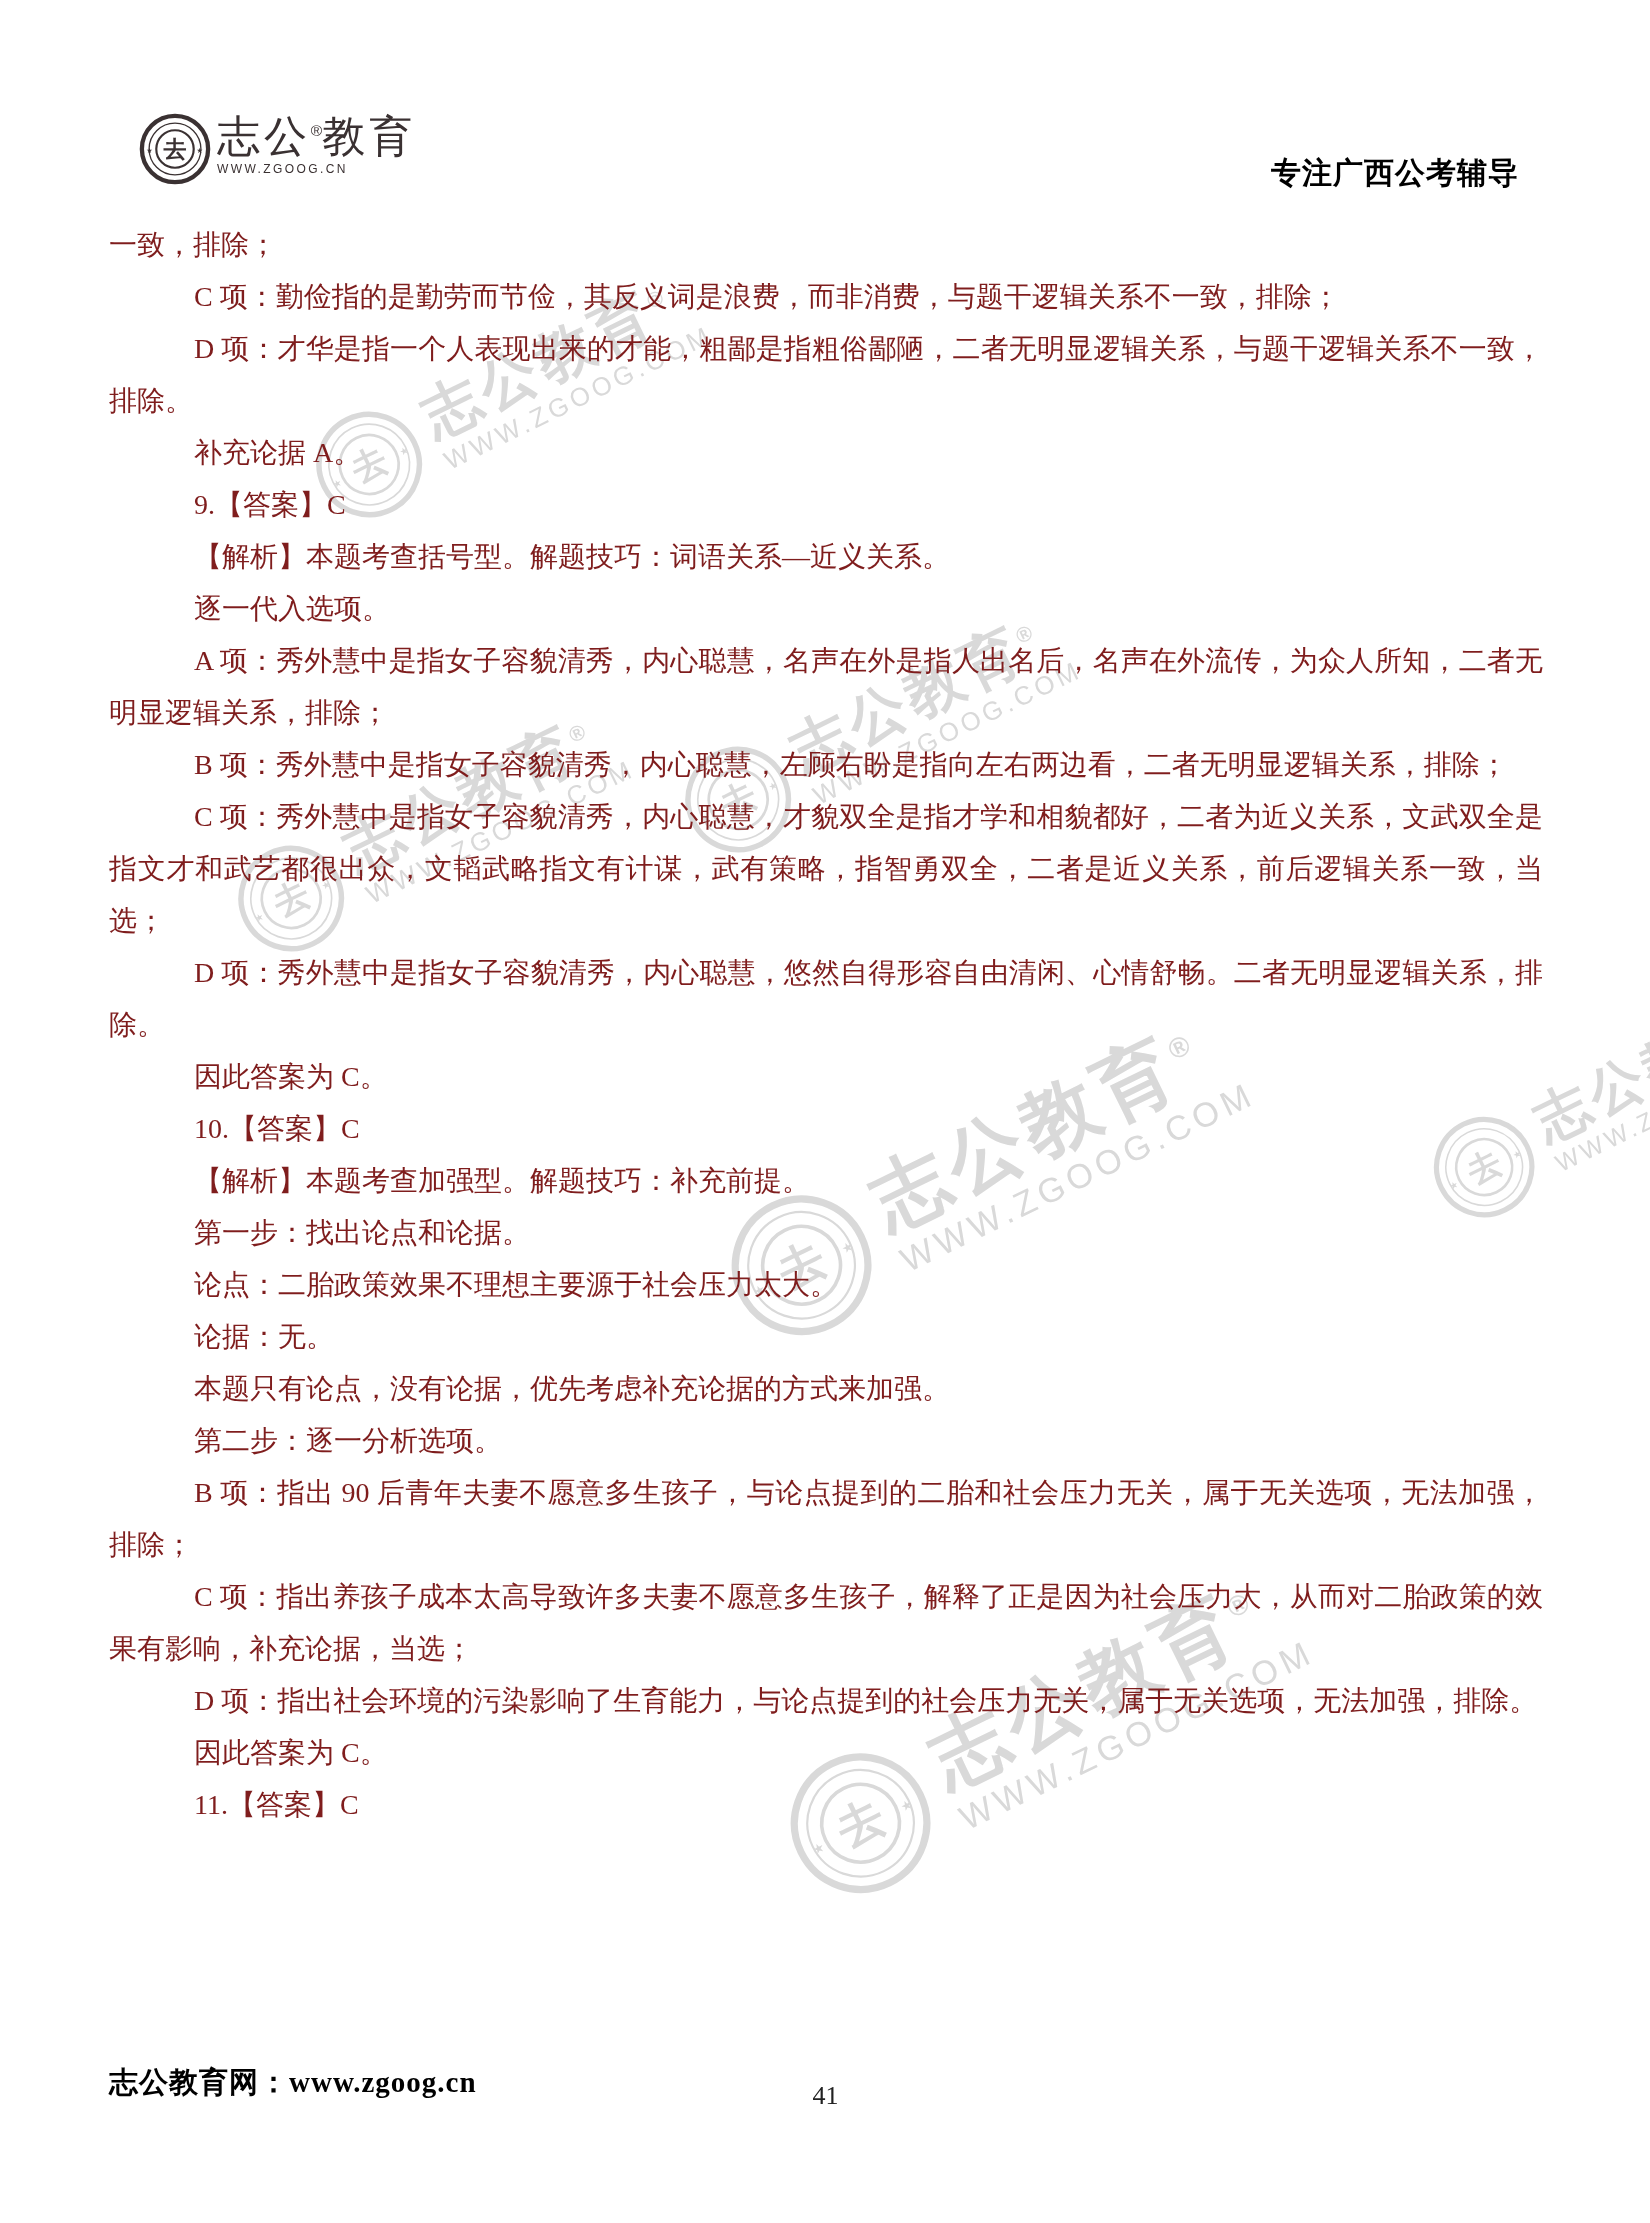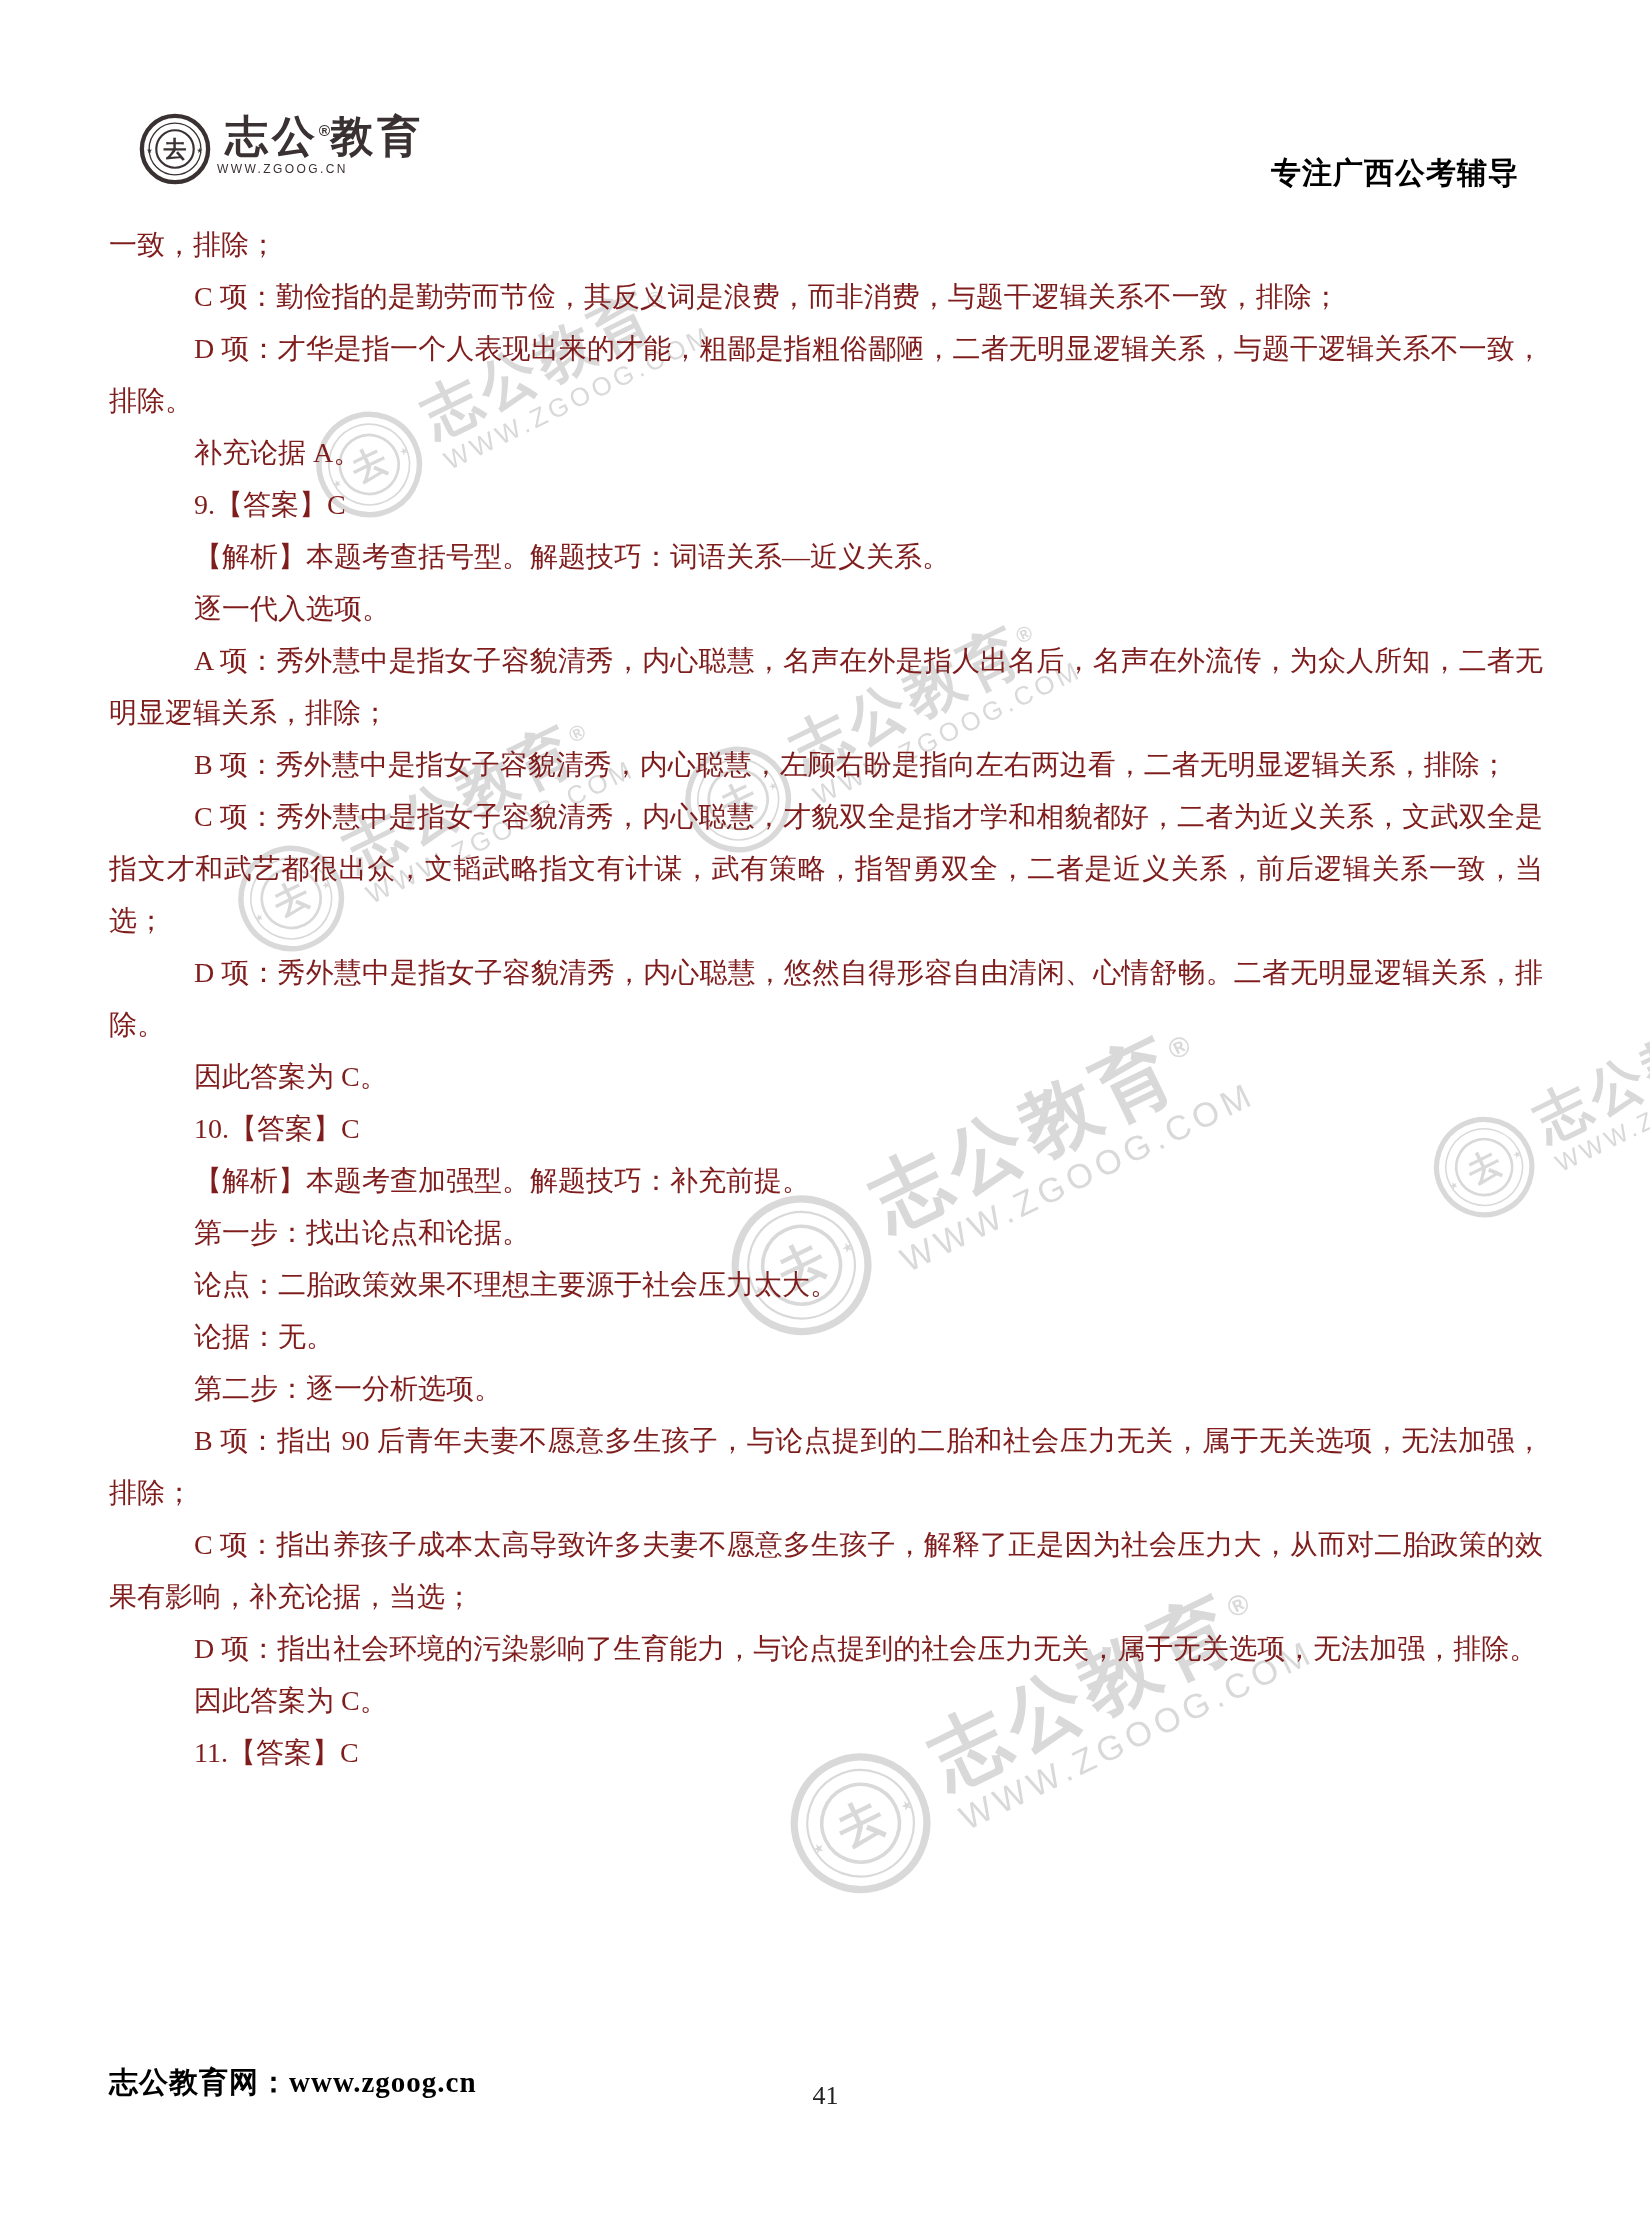--- a/index.html
+++ b/index.html
@@ -31,22 +31,22 @@
   .wm-3 { left:221px;  top:776px;  transform:rotate(-26deg); }
   .wm-4 { left:776px;  top:1121px; transform:rotate(-26deg) scale(1.32); }
   .wm-5 { left:835px;  top:1679px; transform:rotate(-26deg) scale(1.32); }
   .wm-6 { left:1407px; top:1048px; transform:rotate(-26deg) scale(0.95); }
 
   
   .header { position:absolute; left:0; top:0; right:0; z-index:2; }
   .hdr-seal { position:absolute; left:139px; top:113px; width:72px; height:72px; color:#3a3132; }
   .brand-block { position:absolute; left:217px; top:115px; color:#3a3132; }
   .brand-line {
-    font-family:"Liberation Sans","DejaVu Sans",sans-serif; font-weight:bold;
-    font-size:43px; line-height:1; letter-spacing:3.9px;margin-left:8px;
+    font-family:"Liberation Sans","DejaVu Sans",sans-serif; font-weight:normal;
+    font-size:43px; line-height:1; letter-spacing:3.9px;
   }
   .brand-reg { font-size:15.5px; vertical-align:super; letter-spacing:0; }
   .brand-url {
     font-family:"Liberation Sans","DejaVu Sans",sans-serif;
     font-size:12px; letter-spacing:2.4px; margin-top:4.9px; line-height:1; color:#3a3132;
   }
   .tagline {
     position:absolute; right:132px; top:153px;
     font-size:30px; font-weight:bold; color:#000; letter-spacing:1px;
   }
@@ -194,20 +194,21 @@
       <p class="para indent">A 项：秀外慧中是指女子容貌清秀，内心聪慧，名声在外是指人出名后，名声在外流传，为众人所知，二者无明显逻辑关系，排除；</p>
       <p class="para indent">B 项：秀外慧中是指女子容貌清秀，内心聪慧，左顾右盼是指向左右两边看，二者无明显逻辑关系，排除；</p>
       <p class="para indent">C 项：秀外慧中是指女子容貌清秀，内心聪慧，才貌双全是指才学和相貌都好，二者为近义关系，文武双全是指文才和武艺都很出众，文韬武略指文有计谋，武有策略，指智勇双全，二者是近义关系，前后逻辑关系一致，当选；</p>
       <p class="para indent">D 项：秀外慧中是指女子容貌清秀，内心聪慧，悠然自得形容自由清闲、心情舒畅。二者无明显逻辑关系，排除。</p>
       <p class="para indent">因此答案为 C。</p>
       <p class="para indent">10.【答案】C</p>
       <p class="para indent">【解析】本题考查加强型。解题技巧：补充前提。</p>
       <p class="para indent">第一步：找出论点和论据。</p>
       <p class="para indent">论点：二胎政策效果不理想主要源于社会压力太大。</p>
       <p class="para indent">论据：无。</p>
+      <p class="para indent">本题只有论点，没有论据，优先考虑补充论据的方式来加强。</p>
       <p class="para indent">第二步：逐一分析选项。</p>
       <p class="para indent">B 项：指出 90 后青年夫妻不愿意多生孩子，与论点提到的二胎和社会压力无关，属于无关选项，无法加强，排除；</p>
       <p class="para indent">C 项：指出养孩子成本太高导致许多夫妻不愿意多生孩子，解释了正是因为社会压力大，从而对二胎政策的效果有影响，补充论据，当选；</p>
       <p class="para indent">D 项：指出社会环境的污染影响了生育能力，与论点提到的社会压力无关，属于无关选项，无法加强，排除。</p>
       <p class="para indent">因此答案为 C。</p>
       <p class="para indent">11.【答案】C</p>
     </div>
 
   <div class="footer">
     <div class="footer-site">志公教育网：www.zgoog.cn</div>

